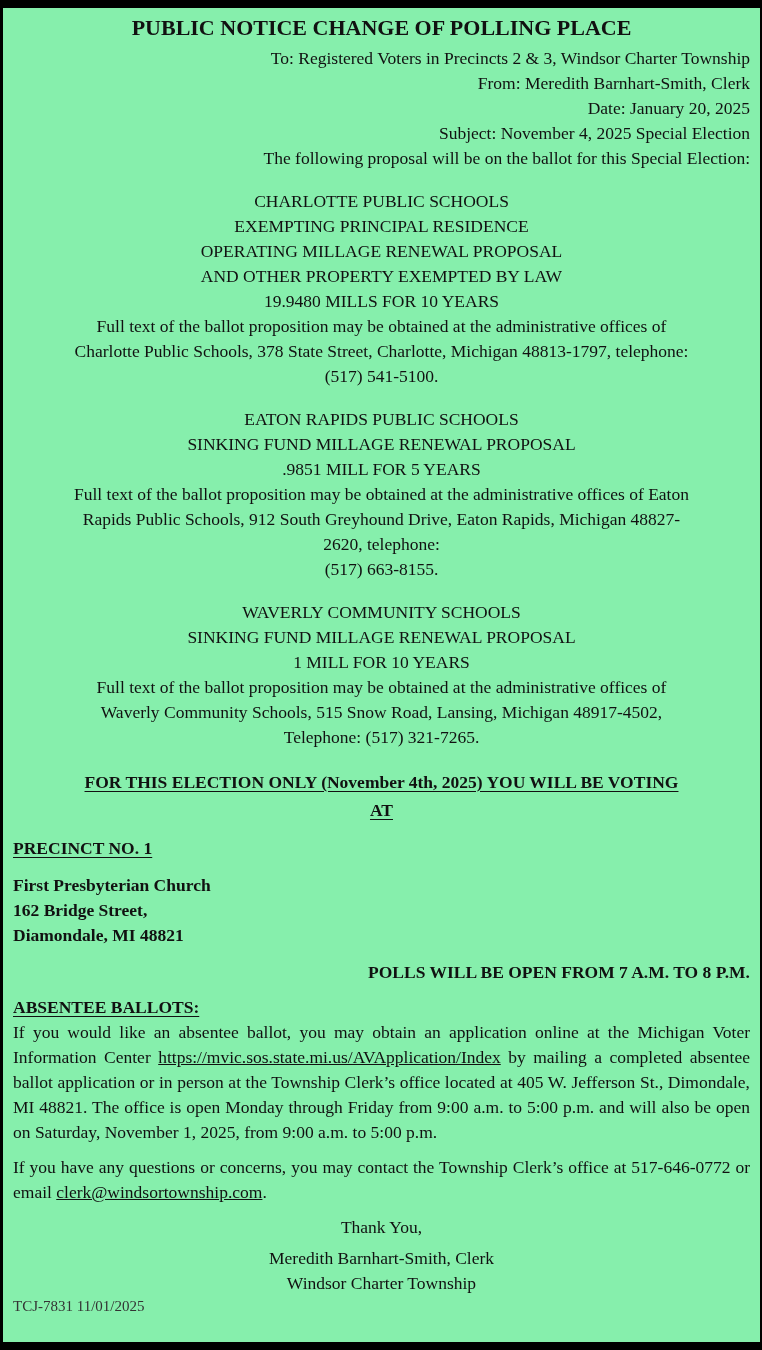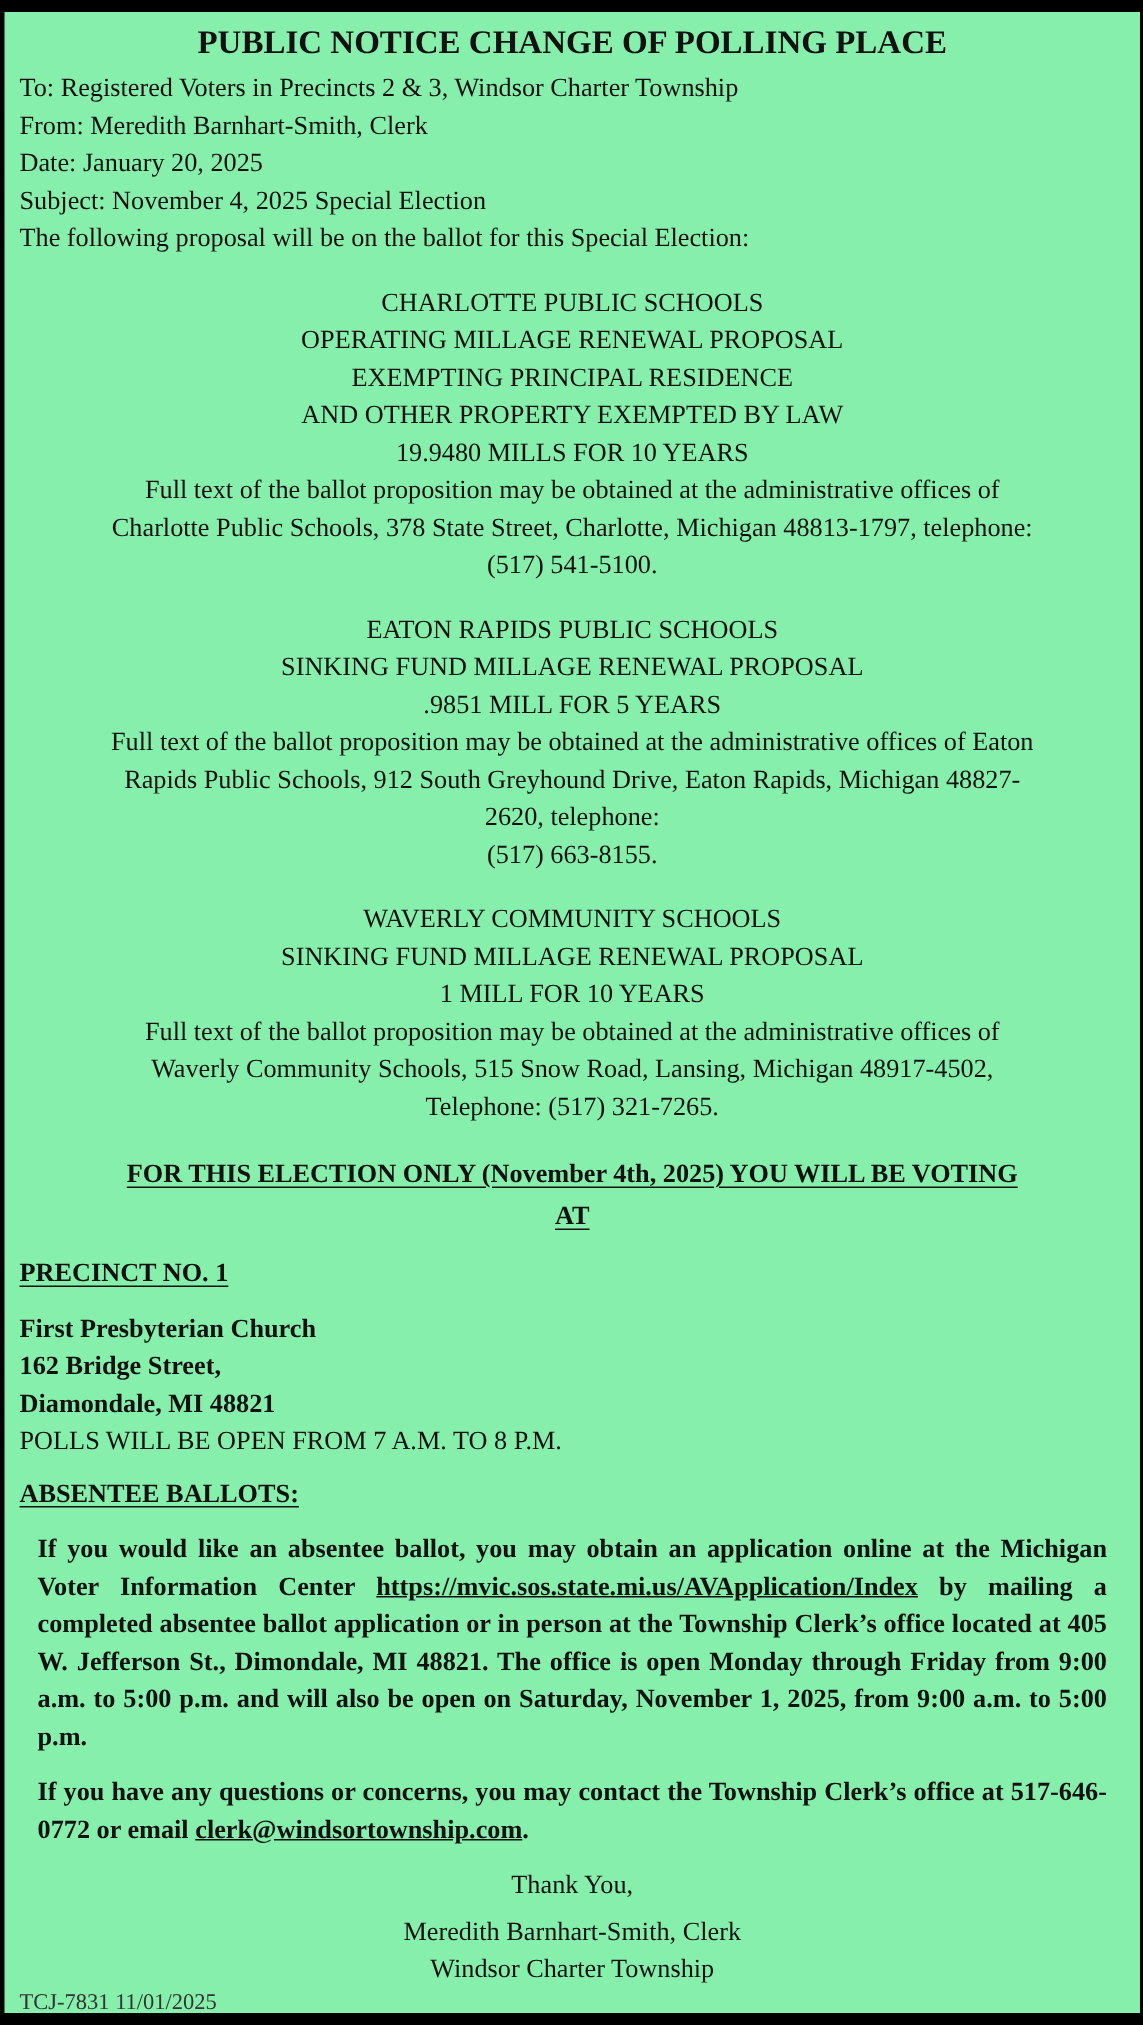--- a/index.html
+++ b/index.html
@@ -25,21 +25,21 @@
     padding: 6px 10px 0 10px;
   }
   .title {
     margin: 0 0 5px 0;
     text-align: center;
     font-size: 22px;
     line-height: 27px;
     font-weight: bold;
   }
   .header-block div {
-    text-align: left;
+    text-align: right;
   }
   .proposal {
     margin-top: 18px;
   }
   .center-line {
     text-align: center;
   }
   .announcement {
     margin-top: 18px;
     text-align: center;
@@ -55,33 +55,32 @@
   .precinct {
     margin-top: 12px;
     text-align: left;
     font-weight: bold;
   }
   .location {
     margin-top: 12px;
     font-weight: bold;
   }
   .polls {
-    margin-top: 0;
-    text-align: left;
-    font-weight: normal;
+    margin-top: 12px;
+    text-align: right;
+    font-weight: bold;
   }
   .absentee-heading {
     margin-top: 10px;
     text-align: left;
     font-weight: bold;
   }
   .para {
-    margin: 12px;
+    margin: 0;
     text-align: justify;
-    font-weight: bold;
   }
   .para.spaced {
     margin-top: 10px;
   }
   .link {
     text-decoration: underline;
     color: inherit;
     cursor: pointer;
   }
   .right-line {
@@ -112,22 +111,22 @@
     <div class="header-block">
       <div>To: Registered Voters in Precincts 2 &amp; 3, Windsor Charter Township</div>
       <div>From: Meredith Barnhart-Smith, Clerk</div>
       <div>Date: January 20, 2025</div>
       <div>Subject: November 4, 2025 Special Election</div>
       <div>The following proposal will be on the ballot for this Special Election:</div>
     </div>
 
     <div class="proposal">
       <div class="center-line">CHARLOTTE PUBLIC SCHOOLS</div>
+      <div class="center-line">EXEMPTING PRINCIPAL RESIDENCE</div>
       <div class="center-line">OPERATING MILLAGE RENEWAL PROPOSAL</div>
-      <div class="center-line">EXEMPTING PRINCIPAL RESIDENCE</div>
       <div class="center-line">AND OTHER PROPERTY EXEMPTED BY LAW</div>
       <div class="center-line">19.9480 MILLS FOR 10 YEARS</div>
       <div class="center-line">Full text of the ballot proposition may be obtained at the administrative offices of</div>
       <div class="center-line">Charlotte Public Schools, 378 State Street, Charlotte, Michigan 48813-1797, telephone:</div>
       <div class="center-line">(517) 541-5100.</div>
     </div>
 
     <div class="proposal">
       <div class="center-line">EATON RAPIDS PUBLIC SCHOOLS</div>
       <div class="center-line">SINKING FUND MILLAGE RENEWAL PROPOSAL</div>

